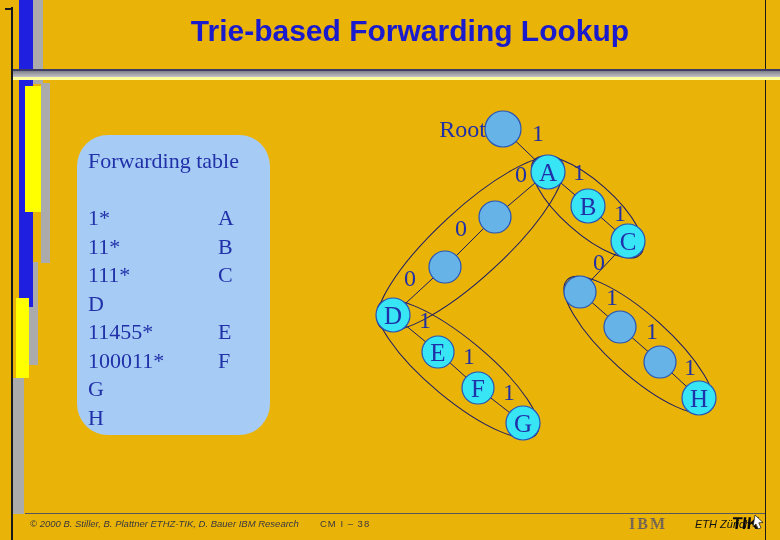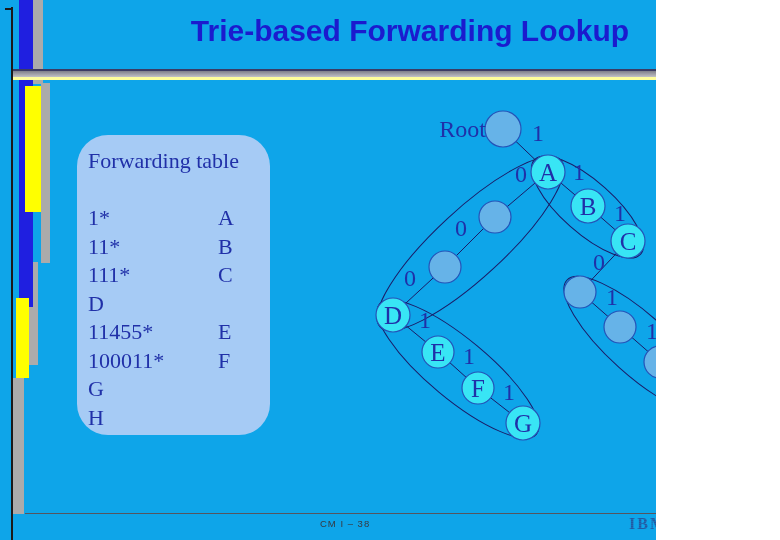--- a/index.html
+++ b/index.html
@@ -1,16 +1,16 @@
 <!DOCTYPE html>
 <html><head>
 <meta charset="utf-8">
 <style>
   html,body{margin:0;padding:0;background:#ffffff;}
-  .slide{position:relative;width:656px;height:540px;background:#0ea5e9;overflow:hidden;
+  .slide{position:relative;width:780px;height:540px;background:#eab308;overflow:hidden;
          font-family:"Liberation Sans",sans-serif;}
   .bar{position:absolute;}
   
   .vline{left:11px;top:7px;width:2px;height:533px;background:#1a1a1a;z-index:30;}
   .vdash{left:5px;top:8px;width:8px;height:2px;background:#1a1a1a;z-index:30;}
   .gray-top{left:32px;top:0;width:11px;height:84px;background:#ababab;z-index:1;}
   .gray-mid{left:41px;top:83px;width:9px;height:180px;background:#ababab;z-index:1;}
   .gray-low{left:29px;top:262px;width:9px;height:103px;background:#ababab;z-index:1;}
   .gray-bot{left:13px;top:378px;width:11px;height:136px;background:#ababab;z-index:1;}
   .blue-top{left:19px;top:0;width:14px;height:72px;background:#1f1fe0;z-index:2;}
@@ -152,20 +152,21 @@
       <text x="628" y="250" fill="#2030a8" font-size="25" text-anchor="middle" font-family="Liberation Serif, DejaVu Serif, serif">C</text>
       <text x="699" y="407" fill="#2030a8" font-size="25" text-anchor="middle" font-family="Liberation Serif, DejaVu Serif, serif">H</text>
       <text x="438" y="361" fill="#2030a8" font-size="25" text-anchor="middle" font-family="Liberation Serif, DejaVu Serif, serif">E</text>
       <text x="478" y="397" fill="#2030a8" font-size="25" text-anchor="middle" font-family="Liberation Serif, DejaVu Serif, serif">F</text>
       <text x="523" y="432" fill="#2030a8" font-size="25" text-anchor="middle" font-family="Liberation Serif, DejaVu Serif, serif">G</text>
       <text x="486" y="137" fill="#2030a8" font-size="24" text-anchor="end" font-family="Liberation Serif, DejaVu Serif, serif">Root</text>
     </svg>
 
   <div class="fline"></div>
   <div class="rline"></div>
+  <div class="f-copy">© 2000  B. Stiller, B. Plattner ETHZ-TIK, D. Bauer IBM Research</div>
   <div class="f-num">CM I – 38</div>
 
   <svg class="f-ibm" width="46" height="16" viewBox="0 0 46 16">
     <defs>
       <pattern id="ibm-st" x="0" y="0.4" width="46" height="2" patternUnits="userSpaceOnUse">
         <rect width="46" height="1.2" fill="#2d3580"></rect>
       </pattern>
     </defs>
     <text x="0" y="13" font-family="Liberation Serif, DejaVu Serif, serif" font-weight="bold" font-size="16" letter-spacing="2" fill="url(#ibm-st)">IBM</text>
   </svg>

